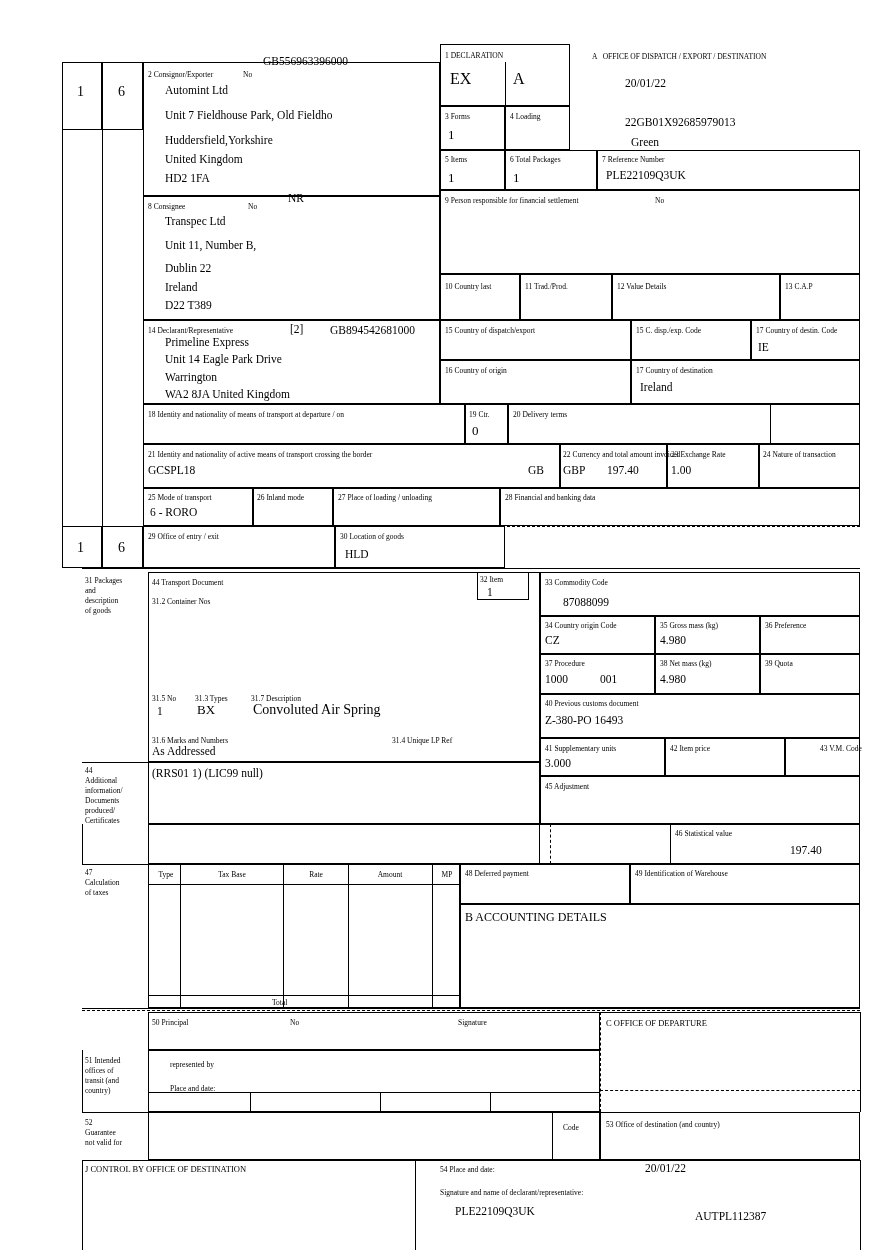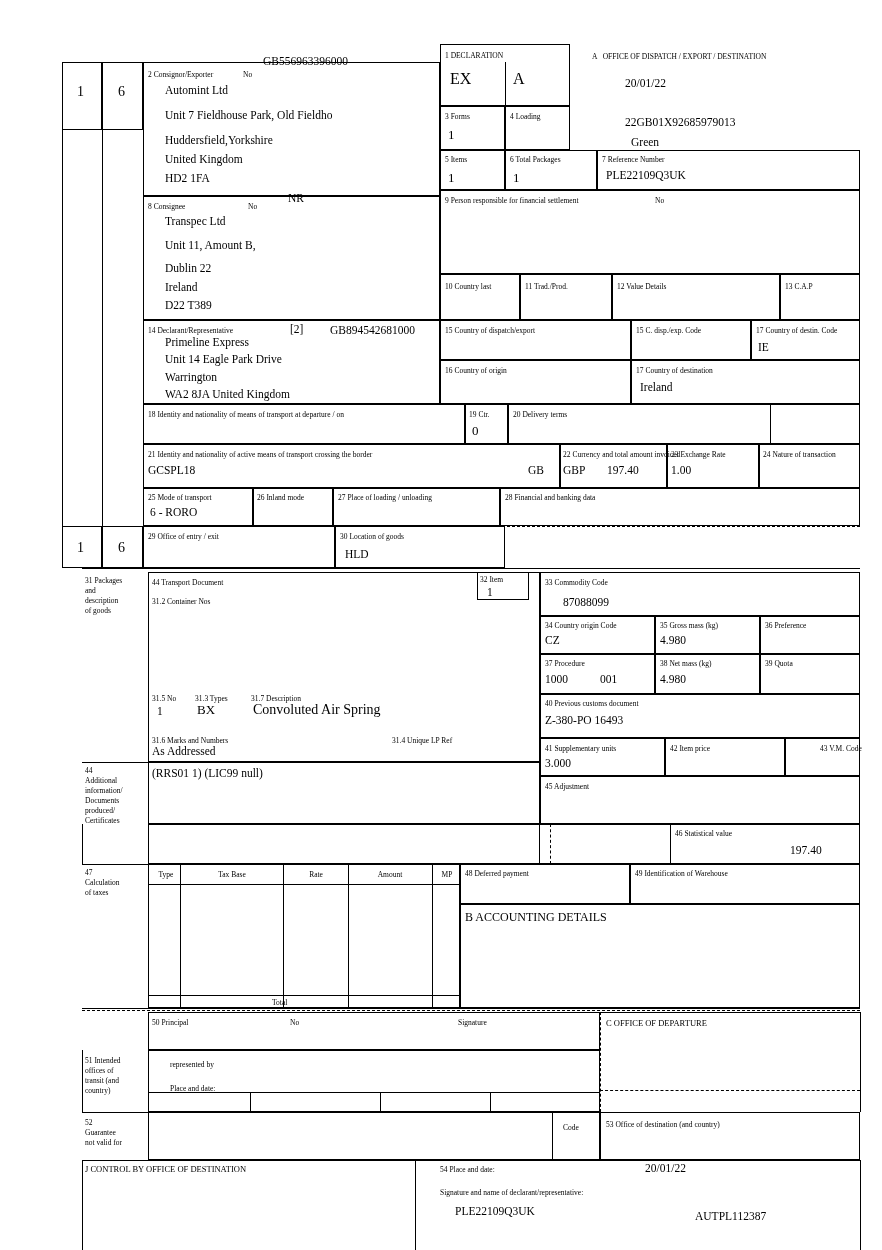--- a/index.html
+++ b/index.html
@@ -66,21 +66,21 @@
   <div class="t val" style="left:513px;top:170px;">1</div>
   <div class="bx" style="left:597px;top:150px;width:263px;height:40px;"></div>
   <div class="t lbl" style="left:602px;top:155px;">7 Reference Number</div>
   <div class="t val-s" style="left:606px;top:169px;">PLE22109Q3UK</div>
 
   <div class="bx" style="left:143px;top:196px;width:297px;height:124px;"></div>
   <div class="t lbl" style="left:148px;top:202px;">8 Consignee</div>
   <div class="t lbl" style="left:248px;top:202px;">No</div>
   <div class="t val-s" style="left:268px;top:192px;margin-left:20px;">NR</div>
   <div class="t val-s" style="left:165px;top:215px;">Transpec Ltd</div>
-  <div class="t val-s" style="left:165px;top:239px;">Unit 11, Amount B,</div>
+  <div class="t val-s" style="left:165px;top:239px;">Unit 11, Number B,</div>
   <div class="t val-s" style="left:165px;top:262px;">Dublin 22</div>
   <div class="t val-s" style="left:165px;top:281px;">Ireland</div>
   <div class="t val-s" style="left:165px;top:299px;">D22 T389</div>
 
   <div class="bx" style="left:440px;top:190px;width:420px;height:84px;"></div>
   <div class="t lbl" style="left:445px;top:196px;">9 Person responsible for financial settlement</div>
   <div class="t lbl" style="left:655px;top:196px;">No</div>
 
   <div class="bx" style="left:440px;top:274px;width:80px;height:46px;"></div>
   <div class="t lbl" style="left:445px;top:282px;">10 Country last</div>

